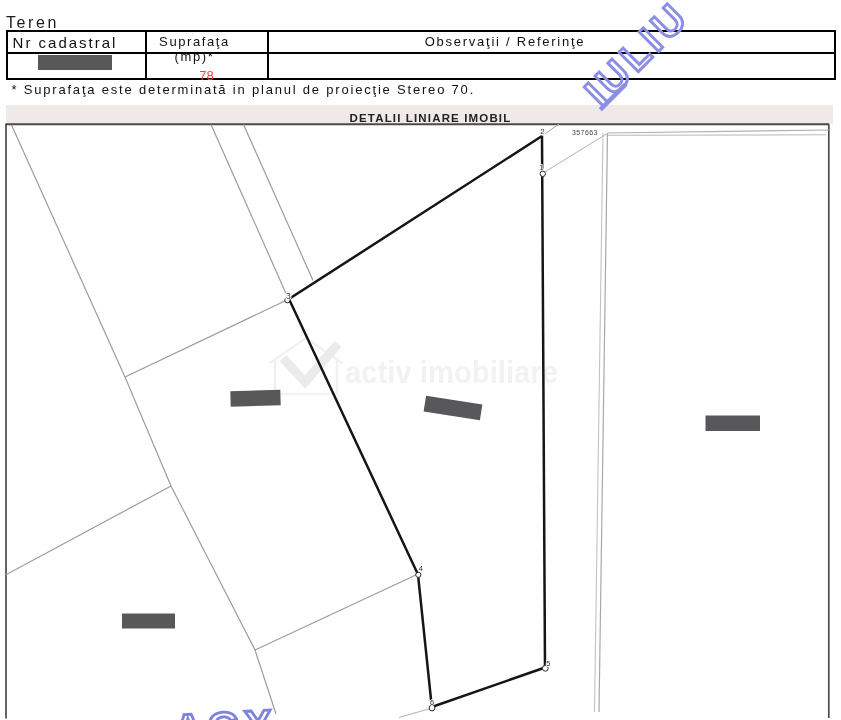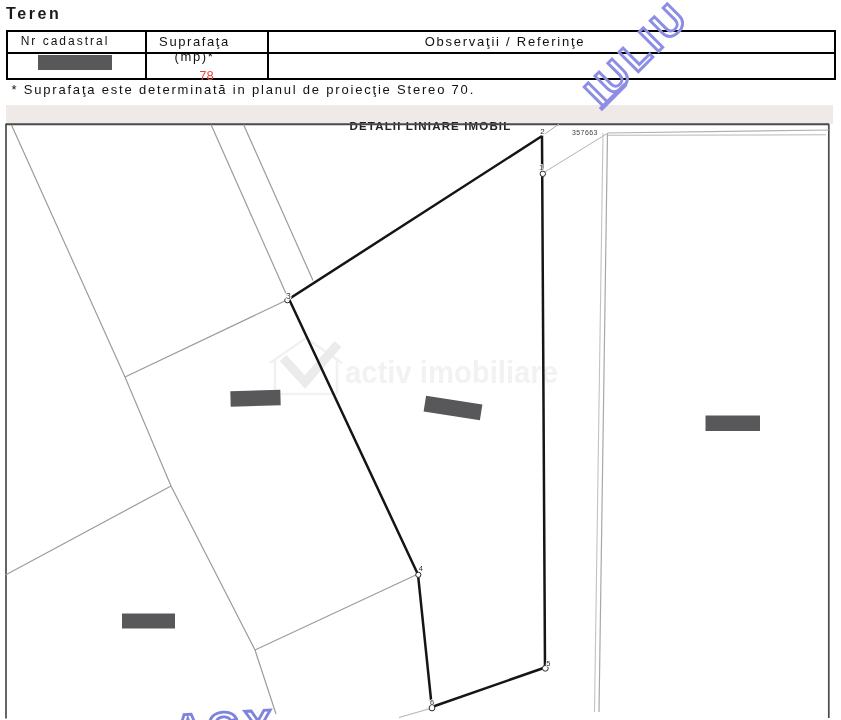--- a/index.html
+++ b/index.html
@@ -3,44 +3,44 @@
 <meta charset="utf-8">
 <style>
   html,body{margin:0;padding:0;}
   body{width:841px;height:720px;position:relative;background:#ffffff;
        font-family:"Liberation Sans", sans-serif;overflow:hidden;}
   .abs{position:absolute;}
 </style>
 </head>
 <body>
 
-<div class="abs" style="left:6px;top:5px;font-size:16px;font-weight:bold;color:#1a1a1a;letter-spacing:2.6px;">Teren</div>
+<div class="abs" style="left:6px;top:14px;font-size:16px;font-weight:normal;color:#1a1a1a;letter-spacing:2.6px;">Teren</div>
 
 <div class="abs" style="left:5.5px;top:29.5px;width:830px;height:50px;border:2px solid #000;box-sizing:border-box;"></div>
 
 <div class="abs" style="left:5.5px;top:51.8px;width:830px;height:2px;background:#000;"></div>
 
 <div class="abs" style="left:144.5px;top:29.5px;width:2px;height:50px;background:#000;"></div>
 
 <div class="abs" style="left:267px;top:29.5px;width:2px;height:50px;background:#000;"></div>
 
-<div class="abs" style="left:6px;top:33.5px;width:118px;text-align:center;font-size:12px;color:#111;letter-spacing:2.0px;">Nr cadastral</div>
+<div class="abs" style="left:6px;top:33.5px;width:118px;text-align:center;font-size:15px;color:#111;letter-spacing:2.0px;">Nr cadastral</div>
 
 <div class="abs" style="left:146px;top:33.5px;width:97px;text-align:center;font-size:13px;color:#111;letter-spacing:1.6px;">Suprafaţa (mp)*</div>
 
 <div class="abs" style="left:269px;top:33.5px;width:472px;text-align:center;font-size:13px;color:#111;letter-spacing:1.75px;">Observaţii / Referinţe</div>
 
 <div class="abs" style="left:37.5px;top:54.5px;width:74px;height:15.5px;background:#58585a;"></div>
 
 <div class="abs" style="left:146px;top:68px;width:121px;text-align:center;font-size:13px;color:#ef4444;">78</div>
 
 <div class="abs" style="left:11.5px;top:81.5px;font-size:13px;color:#111;letter-spacing:1.8px;text-align:right;">* Suprafaţa este determinată in planul de proiecţie Stereo 70.</div>
 
 <div class="abs" style="left:5.5px;top:104.5px;width:827px;height:19px;background:#efe9e7;text-align:center;">
-  <span style="font-size:11.5px;font-weight:bold;color:#222;letter-spacing:1.15px;position:relative;top:11px;margin-left:23px;">DETALII LINIARE IMOBIL</span>
+  <span style="font-size:11.5px;font-weight:bold;color:#222;letter-spacing:1.15px;position:relative;top:3px;margin-left:23px;">DETALII LINIARE IMOBIL</span>
 </div>
 
 <svg class="abs" style="left:0;top:0;z-index:5;" width="841" height="720" viewBox="0 0 841 720">
 
   <g stroke="#f1f1f1" stroke-width="2.6" fill="none">
     <path d="M270,363 L306,338 L342,363"></path>
     <path d="M275,360 L275,394 M337,360 L337,394 M275,394 L337,394"></path>
   </g>
 
   <path d="M283,358 L305,382 L338,344" stroke="#ebebeb" stroke-width="9" fill="none"></path>

